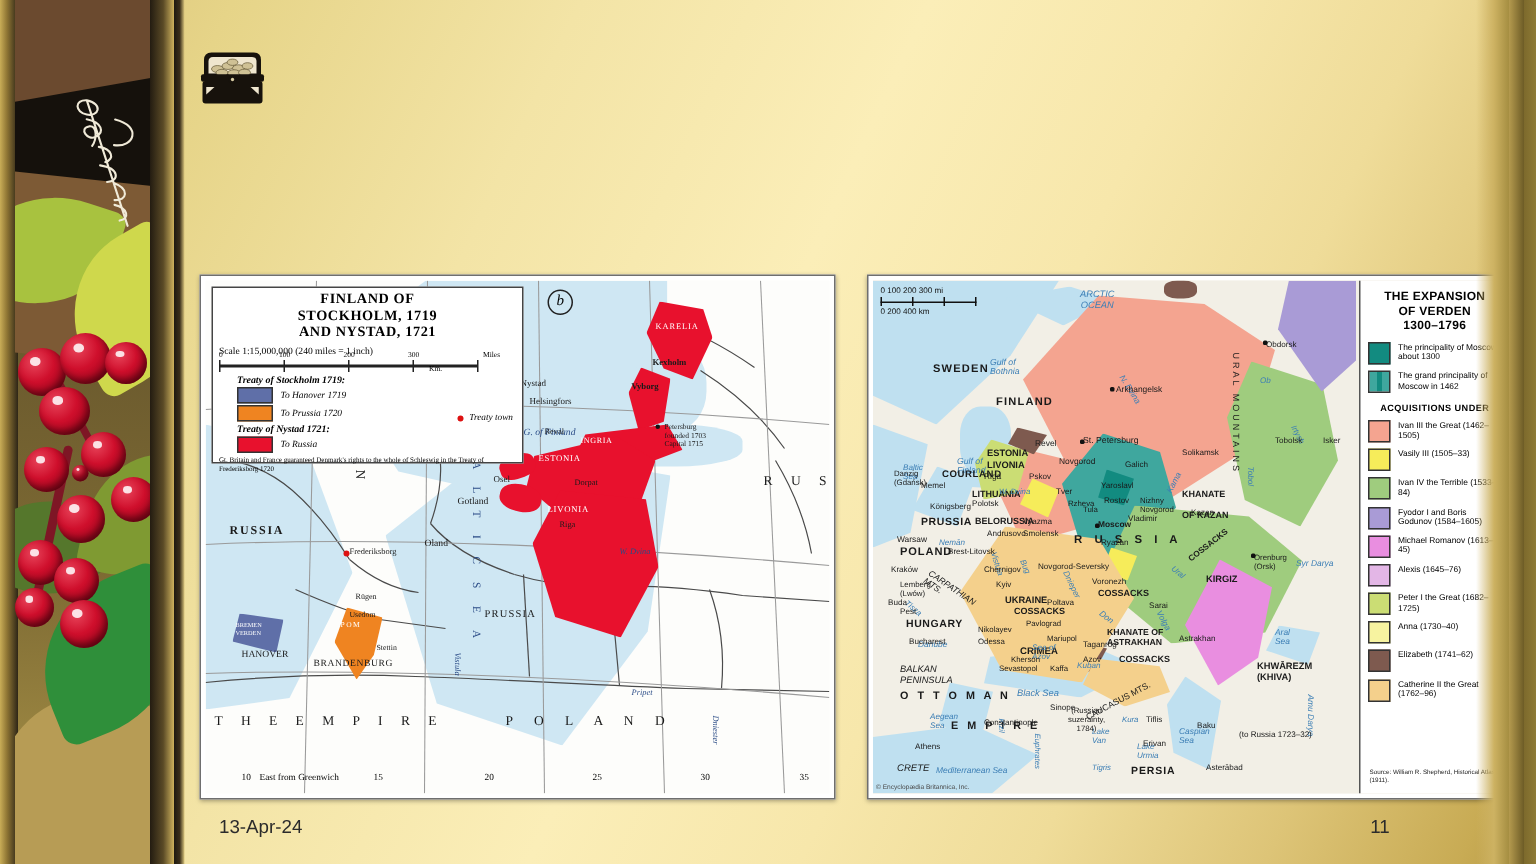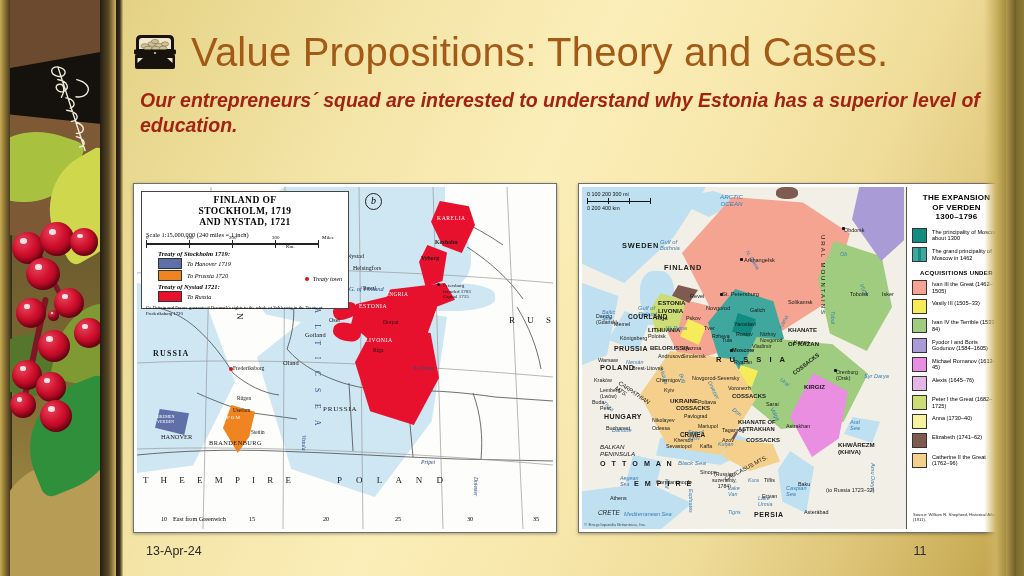--- a/index.html
+++ b/index.html
@@ -179,24 +179,22 @@
             <ellipse cx="24" cy="9.5" rx="3.6" ry="2.1"></ellipse>
         </g>
         <rect x="3" y="17.5" width="42" height="5" rx="1.4" fill="#17120c"></rect>
         <rect x="4" y="22" width="40" height="15" rx="2" fill="#17120c"></rect>
         <circle cx="24" cy="21" r="2.6" fill="#17120c"></circle>
           <circle cx="24" cy="21" r="1.1" fill="#d9cda4"></circle>
         <path d="M6.5,26 L12,26 L6.5,31 Z" fill="#efe6cf"></path>
         <path d="M41.5,26 L36,26 L41.5,31 Z" fill="#efe6cf"></path>
       </svg>
     </span>
-    <span id="title">Value Propositions: Theory and Cases.</span>
   </div>
 
-  <div id="sub1">Our entrepreneurs´ squad are interested to understand why Estonia has a superior level of education.</div>
 
   <div class="imgframe" id="mapA">
     <div class="mapA-inner">
 
       <div class="seaA" style="left:0;top:0;width:100%;height:100%;background:#fdfdfb;"></div>
       <div class="seaA" style="left:78px;top:0;width:230px;height:148px;clip-path:polygon(30% 0,100% 0,100% 60%,62% 100%,22% 86%,0 34%);"></div>
       <div class="seaA" style="left:120px;top:110px;width:190px;height:200px;clip-path:polygon(40% 0,100% 10%,92% 62%,62% 100%,18% 86%,0 30%);"></div>
       <div class="seaA" style="left:248px;top:96px;width:110px;height:28px;border-radius:40%;"></div>
       <div class="seaA" style="left:286px;top:42px;width:48px;height:58px;border-radius:45%;"></div>
       <div class="seaA" style="left:0px;top:96px;width:140px;height:190px;clip-path:polygon(0 0,48% 8%,70% 52%,40% 96%,0 100%);"></div>

